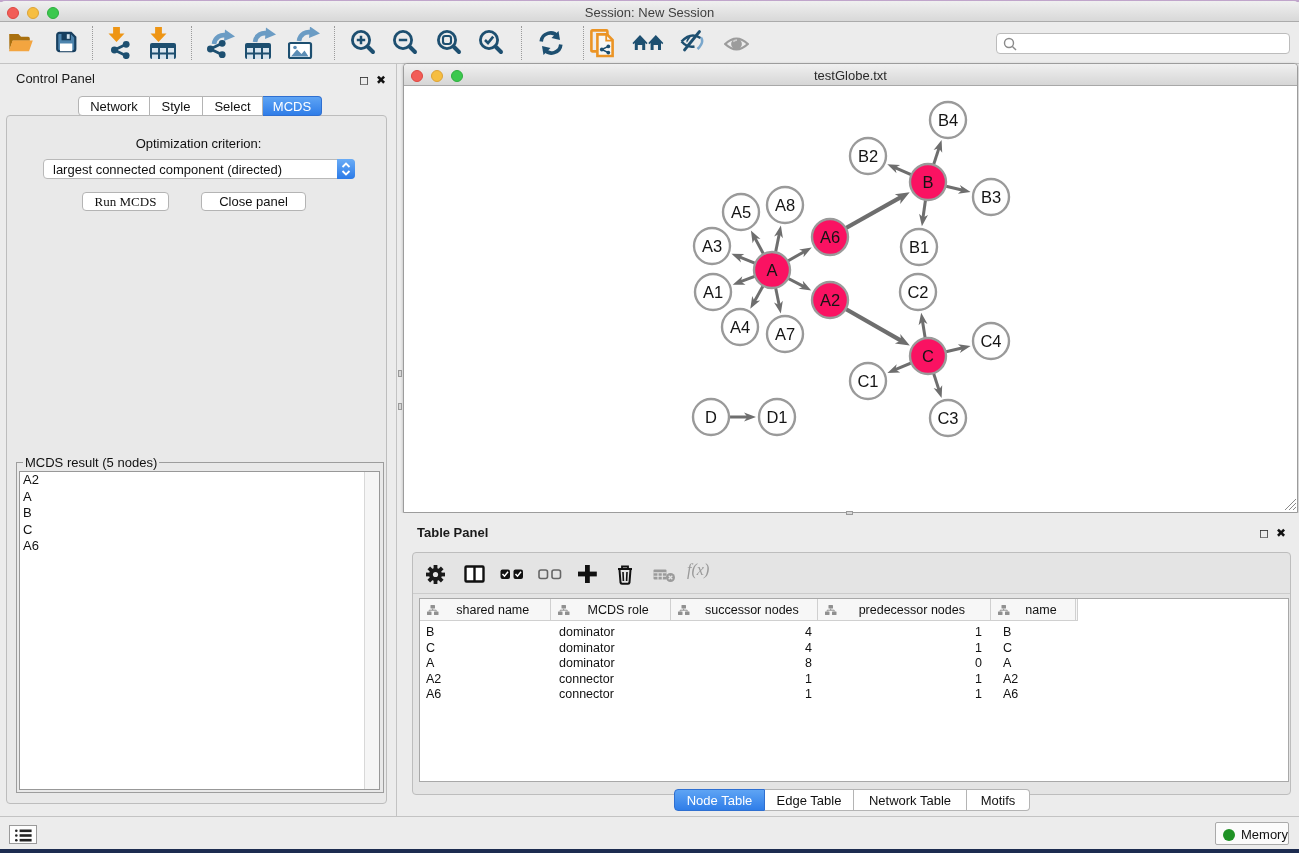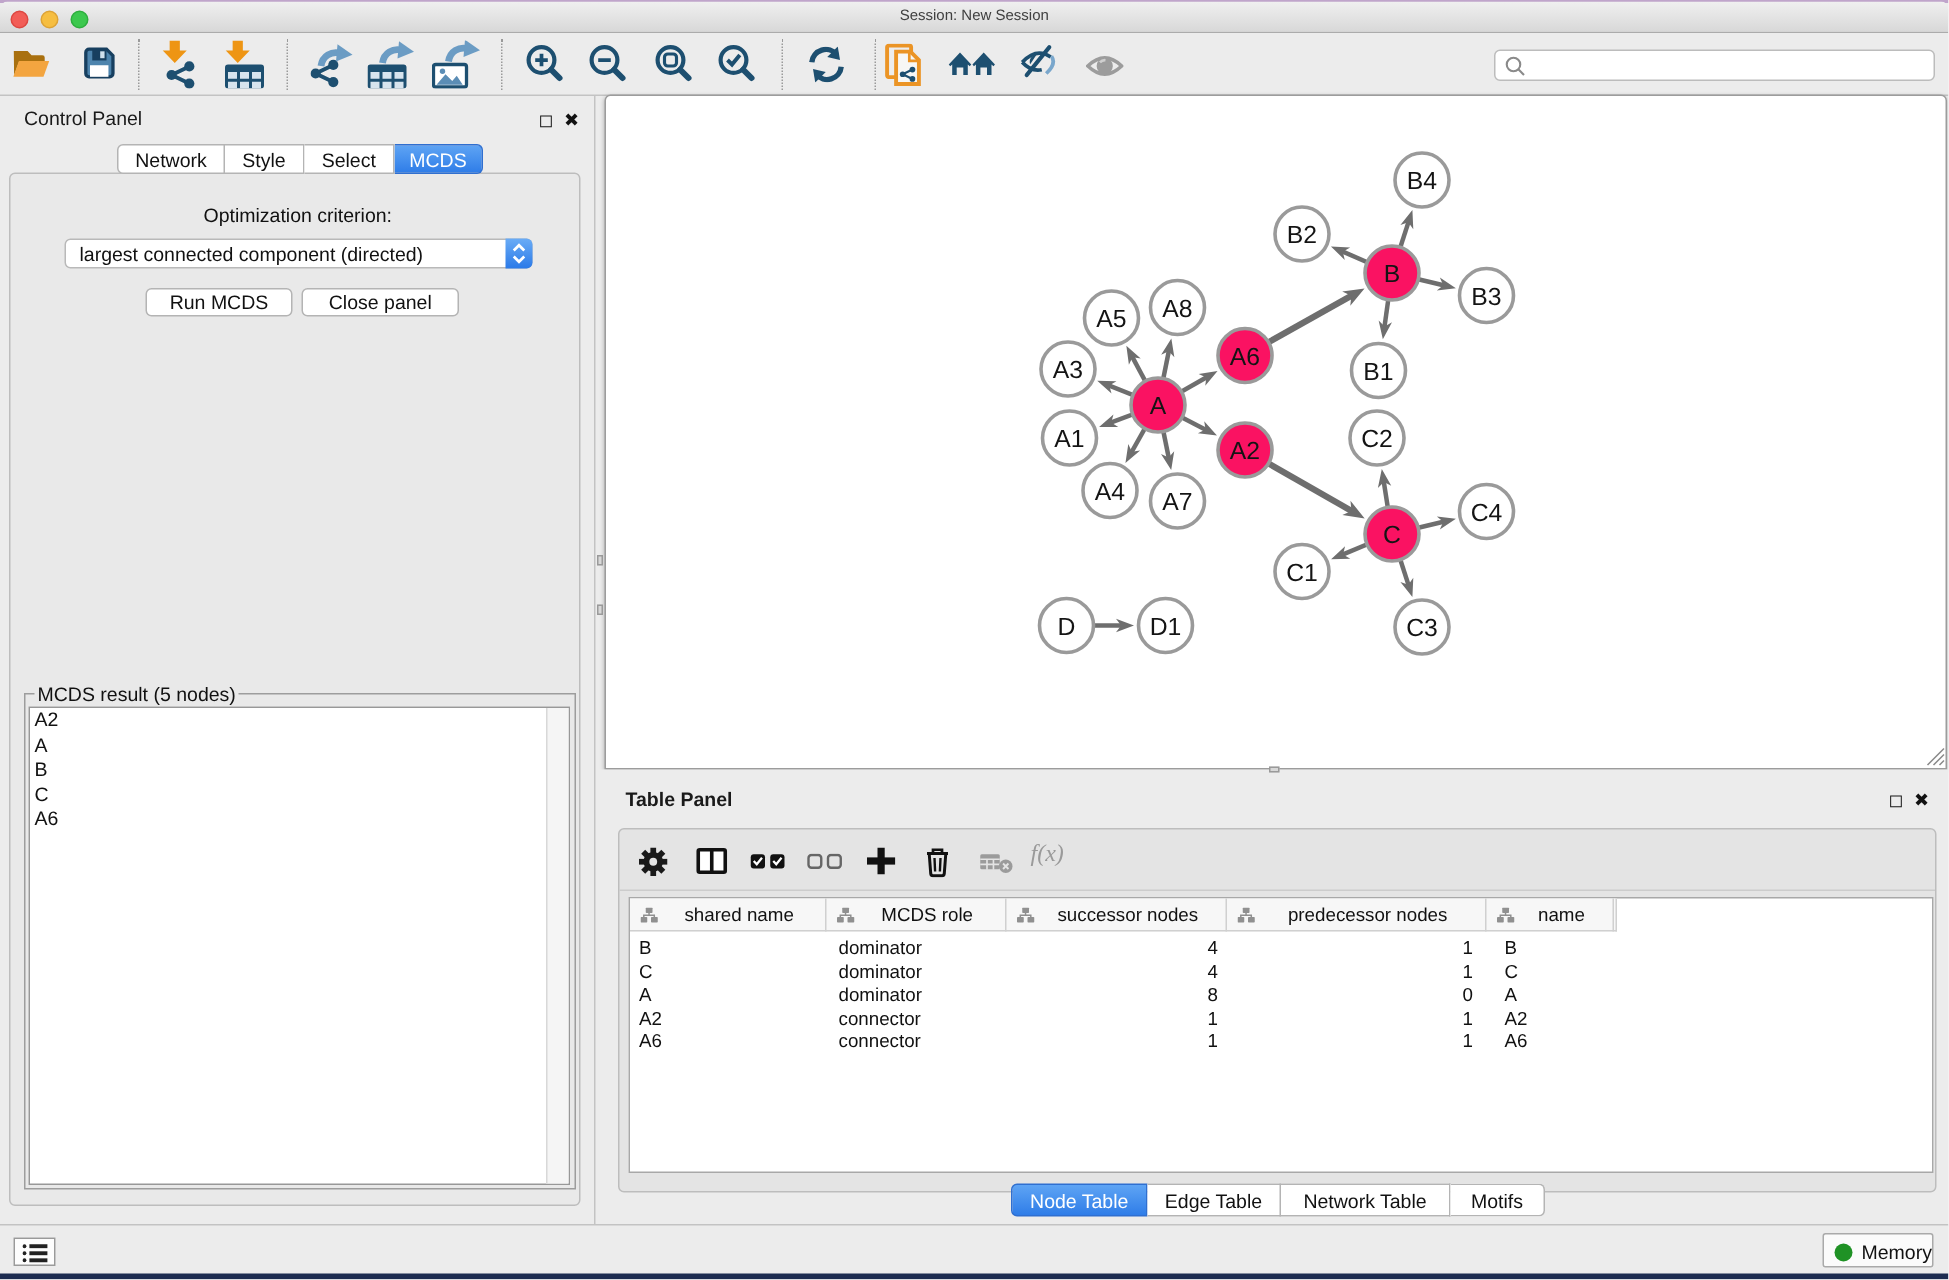--- a/index.html
+++ b/index.html
@@ -17,21 +17,21 @@
   background:linear-gradient(#f0f0f0,#d8d8d8);
   border-bottom:1px solid #ababab;
   border-radius:5px 5px 0 0;
 }
 .tl { position:absolute; top:6px; width:12px; height:12px; border-radius:50%; }
 #titlebar .t1 { left:7px;  background:#f25d57; border:1px solid #dd4741; }
 #titlebar .t2 { left:27px; background:#f6be41; border:1px solid #dda336; }
 #titlebar .t3 { left:47px; background:#3cc84e; border:1px solid #2eae3e; }
 #titleText {
   position:absolute; left:0; top:4px; width:100%; text-align:center;
-  font-size:10px; color:#404040;
+  font-size:13px; color:#404040;
 }
 
 #toolbar {
   left:0; top:22px; width:1299px; height:42px;
   background:#ececec; border-bottom:1px solid #c3c3c3;
 }
 .tbicon { position:absolute; top:8px; }
 .tbsep { position:absolute; top:4px; height:34px; width:0;
   border-left:1px dotted #9a9a9a; }
 #searchbox {
@@ -280,35 +280,41 @@
   </div>
   <div class="abs" id="optLabel">Optimization criterion:</div>
   <div id="dropdown" class="abs">largest connected component (directed)
     <div id="ddStepper">
         <svg style="position:absolute;left:3px;top:2px;" width="12" height="16" viewBox="0 0 12 16">
           <path d="M2.5 6 L6 2.5 L9.5 6" fill="none" stroke="#fff" stroke-width="1.8"></path>
           <path d="M2.5 10 L6 13.5 L9.5 10" fill="none" stroke="#fff" stroke-width="1.8"></path>
         </svg>
       </div>
   </div>
-  <div class="btn" style="left:97px; top:192px; width:98px;">Run MCDS</div>
+  <div class="btn" style="left:82px; top:192px; width:87px;font-family:Liberation Serif, serif;">Run MCDS</div>
   <div class="btn" style="left:201px; top:192px; width:105px;">Close panel</div>
   <div id="fieldset" class="abs">
     <div id="fsLegend">MCDS result (5 nodes)</div>
     <div id="fsList">
       <div class="row">A2</div>
         <div class="row">A</div>
         <div class="row">B</div>
       <div class="row">C</div>
         <div class="row">A6</div>
       <div id="fsScroll"></div>
     </div>
   </div>
 
   <div class="abs" id="netwin">
+    <div id="netTitle">
+      <div class="tl t1"></div>
+        <div class="tl t2"></div>
+        <div class="tl t3"></div>
+      <div id="netTitleText">testGlobe.txt</div>
+    </div>
     <svg id="graph" width="892" height="422" viewBox="0 0 892 422">
       <line x1="366" y1="184" x2="334.0" y2="195.9" stroke="#6e6e6e" stroke-width="3"></line>
         <polygon points="326.7,198.7 336.3,190.3 334.8,195.6 339.5,198.7" fill="#6e6e6e"></polygon>
       <line x1="366" y1="184" x2="332.7" y2="170.7" stroke="#6e6e6e" stroke-width="3"></line>
         <polygon points="325.5,167.8 338.3,168.1 333.5,171.0 335.0,176.4" fill="#6e6e6e"></polygon>
       <line x1="366" y1="184" x2="348.1" y2="215.9" stroke="#6e6e6e" stroke-width="3"></line>
         <polygon points="344.3,222.7 346.2,210.0 348.5,215.2 354.1,214.4" fill="#6e6e6e"></polygon>
       <line x1="366" y1="184" x2="348.6" y2="151.4" stroke="#6e6e6e" stroke-width="3"></line>
         <polygon points="344.9,144.5 354.5,153.0 349.0,152.1 346.6,157.2" fill="#6e6e6e"></polygon>
       <line x1="366" y1="184" x2="373.3" y2="219.8" stroke="#6e6e6e" stroke-width="3"></line>

